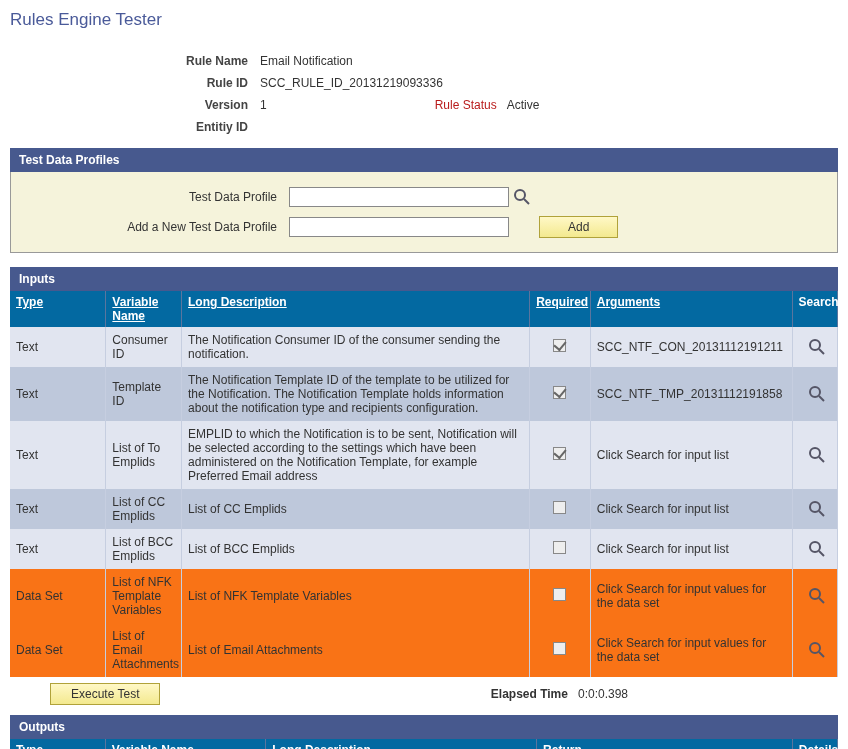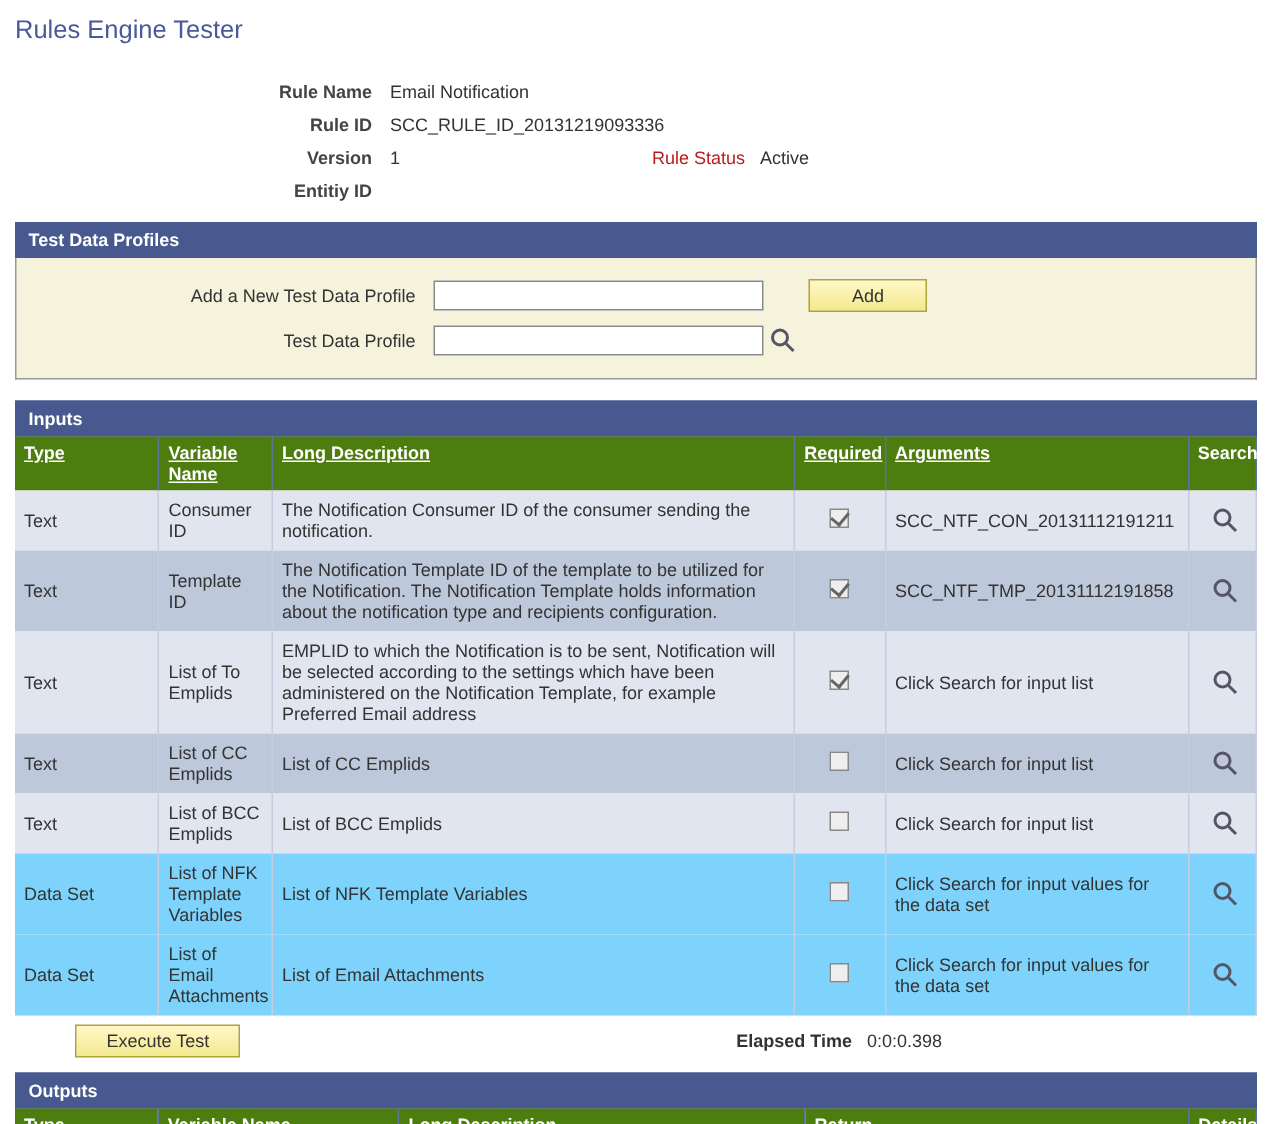--- a/index.html
+++ b/index.html
@@ -98,21 +98,21 @@
     margin-left: 30px;
     height: 22px;
   }
   .exec-btn { margin-left: 40px; padding: 2px 20px; }
   .grid {
     width: 100%;
     border-collapse: collapse;
     table-layout: fixed;
   }
   .grid th {
-    background: #4d7c0f;
+    background: #0369a1;
     color: #fff;
     font-weight: bold;
     text-align: left;
     padding: 4px 6px;
     font-size: 12px;
     border-right: 1px solid #5b759e;
     vertical-align: top;
   }
   .grid th a {
     color: #fff;
@@ -121,21 +121,21 @@
   }
   .grid td {
     padding: 6px 6px;
     color: #333;
     vertical-align: middle;
     font-size: 12px;
     border-right: 1px solid #c6cee0;
   }
   .grid tbody tr.even td { background: #e1e5f0; }
   .grid tbody tr.odd td  { background: #bec8db; }
-  .grid tbody tr.ds  td  { background: #7dd3fc; }
+  .grid tbody tr.ds  td  { background: #f97316; }
   .center { text-align: center; }
   .exec-row {
     display: flex;
     align-items: center;
     margin: 6px 0 10px 0;
     justify-content: center;
   }
   .elapsed-label {
     font-weight: bold;
     margin-left: auto;
@@ -175,34 +175,34 @@
     <div class="hvalue">Active</div>
   </div>
   <div class="header-row">
     <div class="hlabel">Entitiy ID</div>
     <div class="hvalue"></div>
   </div>
 </div>
 
 <div class="section-bar">Test Data Profiles</div>
 <div class="profile-box">
-  <div class="profile-row">
-    <div class="plabel">Add a New Test Data Profile</div>
-    <input type="text" class="text-input w220" value="" style="">
-    <button class="add-btn">Add</button>
-  </div>
   <div class="profile-row">
     <div class="plabel">Test Data Profile</div>
     <input type="text" class="text-input w220" value="" style="">
     <span class="lookup-icon">
       <svg viewBox="0 0 18 18">
           <circle cx="7" cy="7" r="5" stroke="#556" stroke-width="2" fill="none"></circle>
           <line x1="11" y1="11" x2="16" y2="16" stroke="#556" stroke-width="2"></line>
         </svg>
     </span>
+  </div>
+  <div class="profile-row">
+    <div class="plabel">Add a New Test Data Profile</div>
+    <input type="text" class="text-input w220" value="" style="">
+    <button class="add-btn">Add</button>
   </div>
 </div>
 
 <div class="section-bar">Inputs</div>
 <table class="grid">
   <colgroup>
       <col class="c-type">
       <col class="c-var">
       <col class="c-long">
       <col class="c-req">

